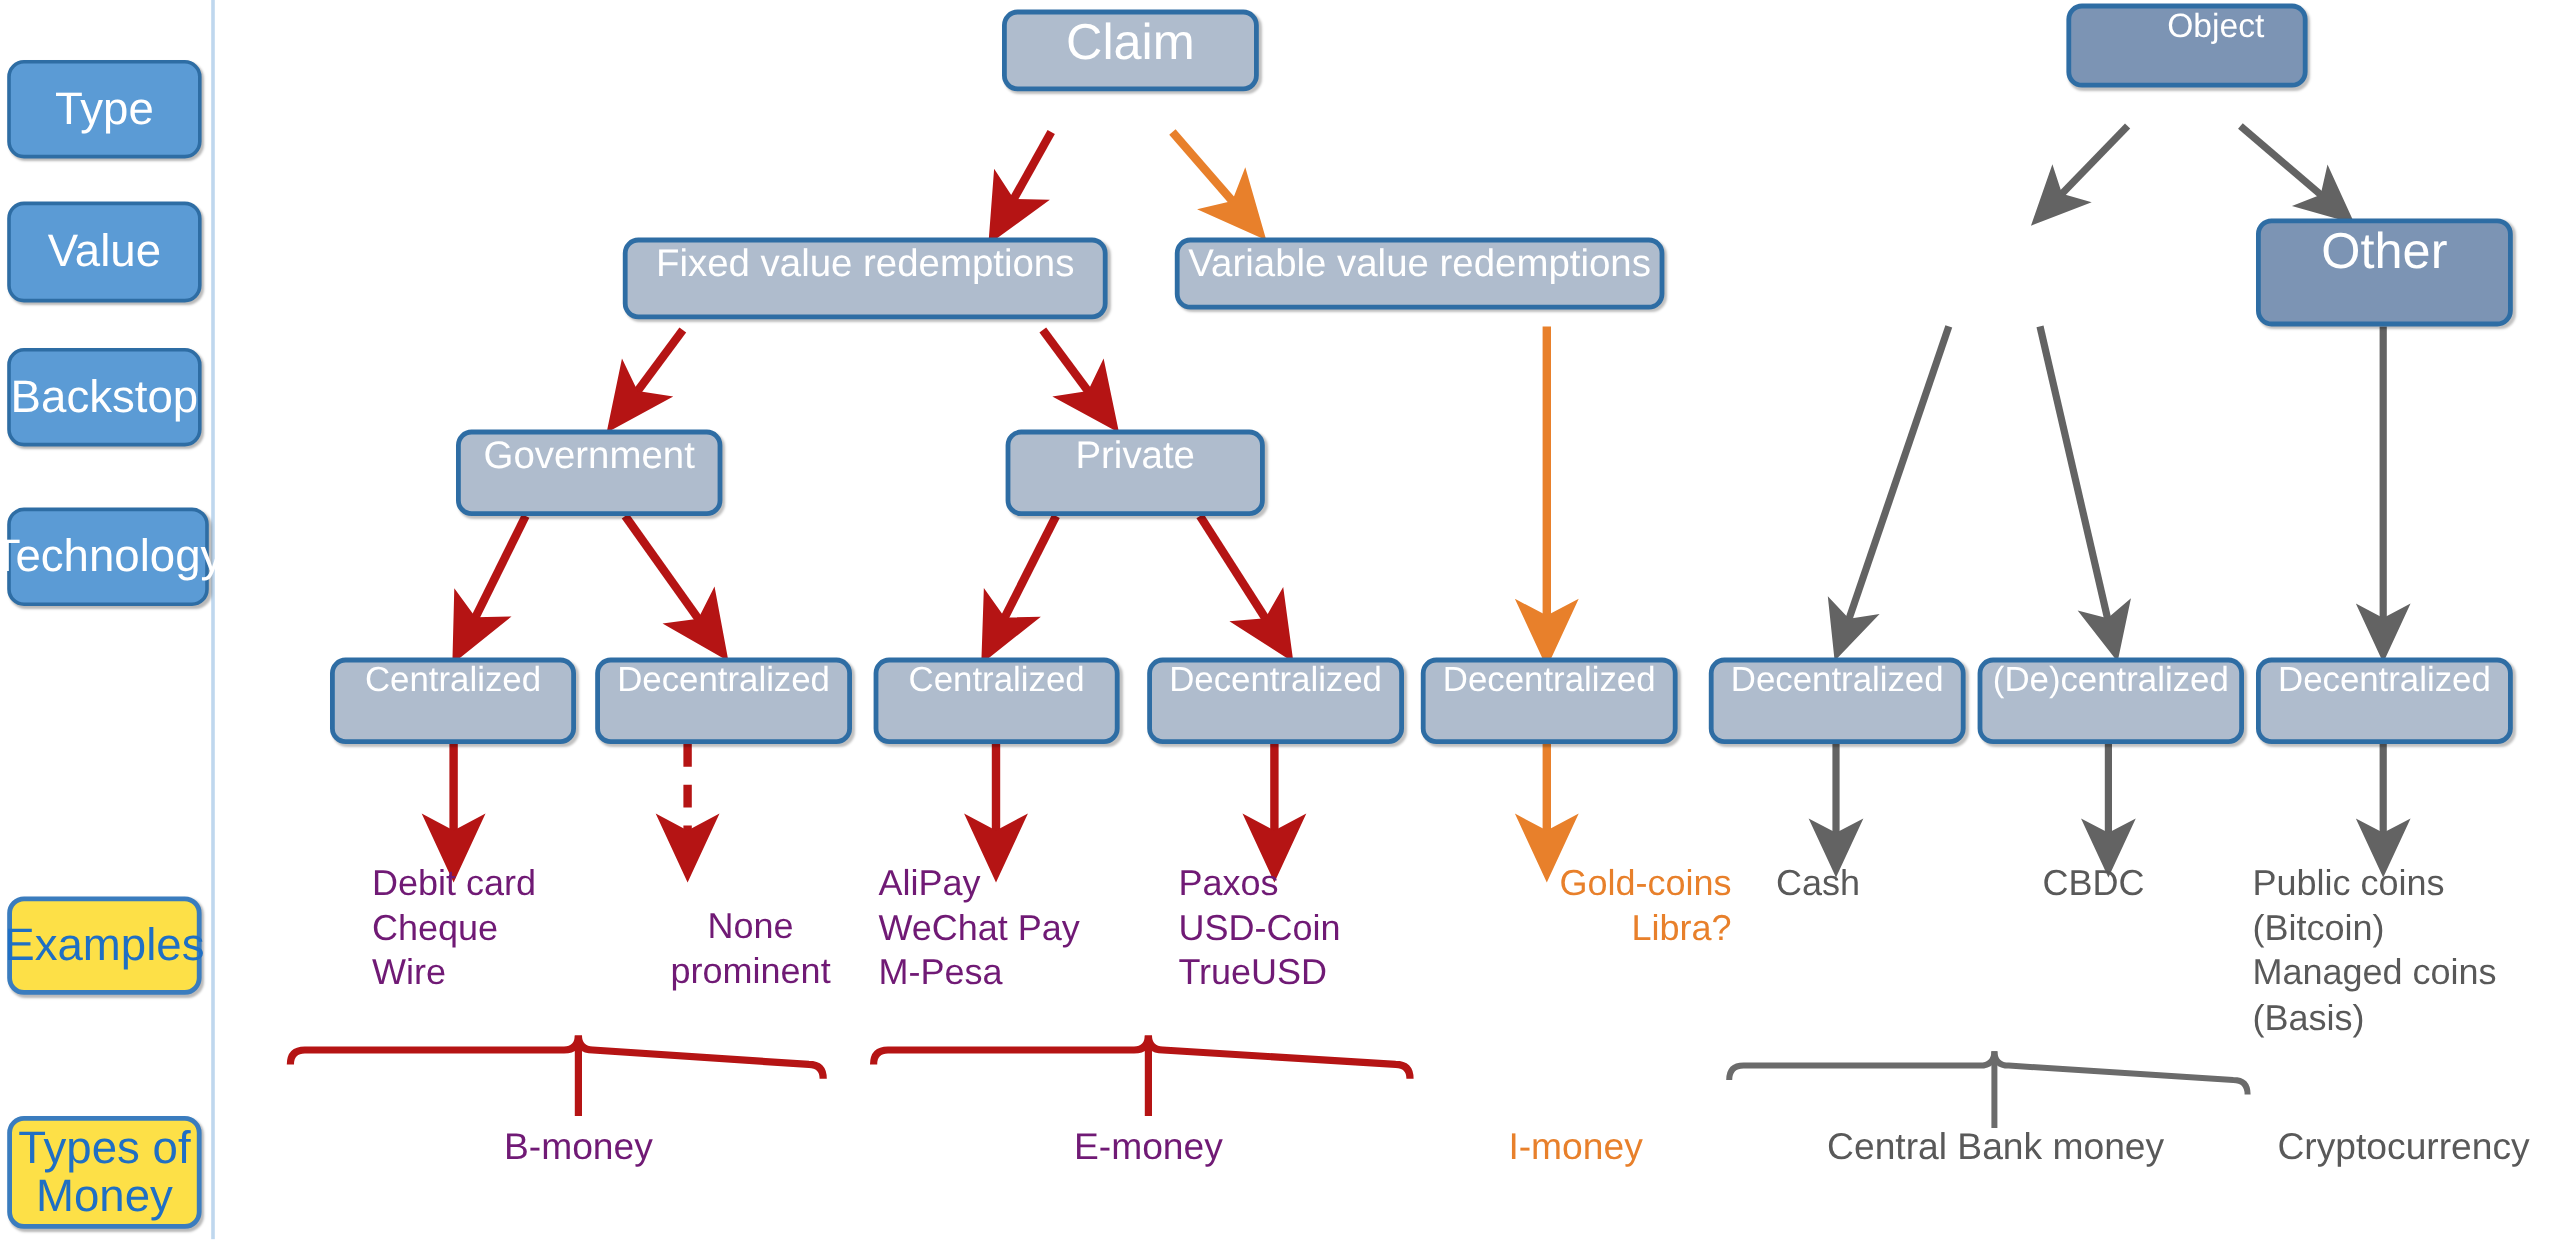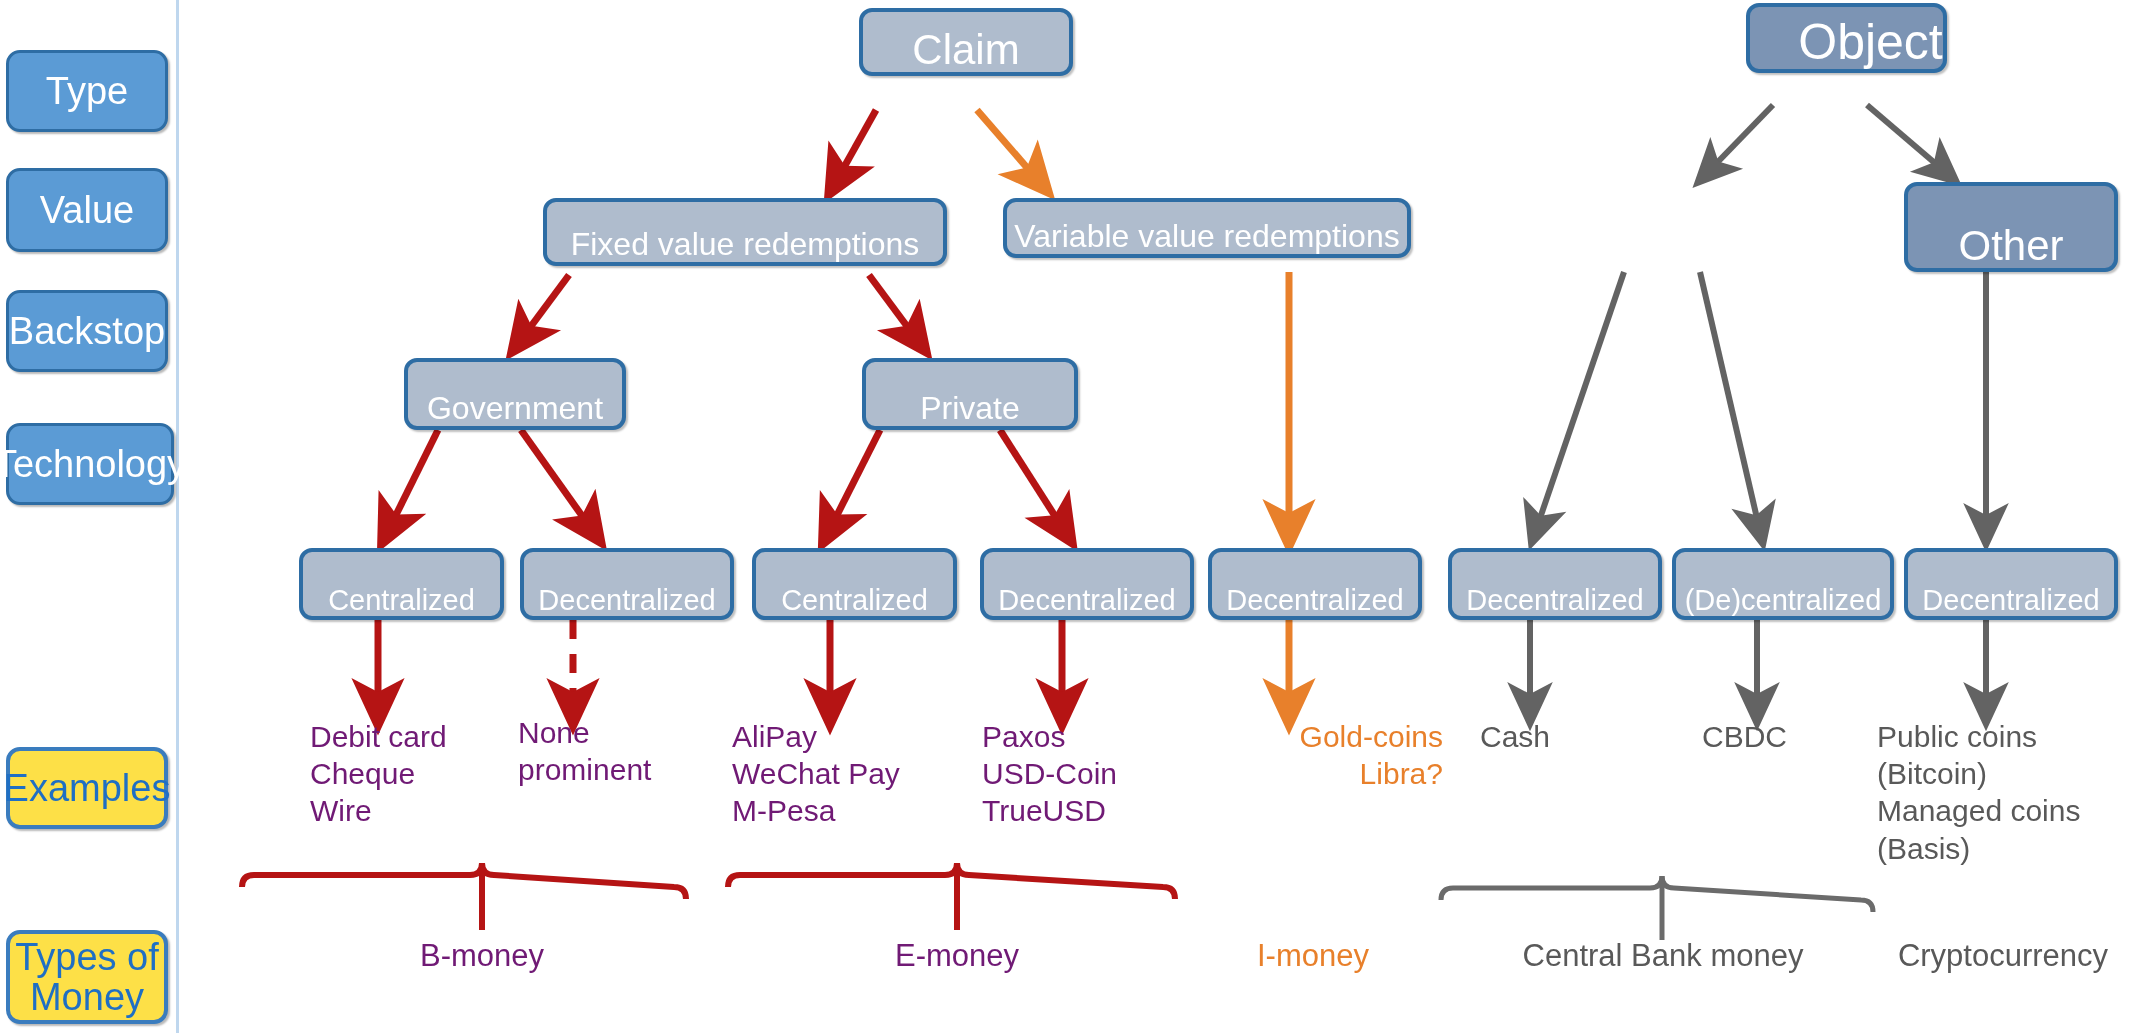--- a/index.html
+++ b/index.html
@@ -44,30 +44,29 @@
     color:#1F6FC4;
     border:4px solid #3A7CBE;
   }
 
   
   .node{
     position:absolute;
     box-sizing:border-box;
     border-radius:13px;
     display:flex;
-    align-items:flex-end;
+    align-items:flex-start;
     justify-content:center;
     text-align:center;
     line-height:1.08;
     color:#ffffff;
     border:4px solid #2E6DA4;
     background:#AFBCCD;
     box-shadow:2px 2px 2px rgba(0,0,0,.25);
     white-space:nowrap;
-    margin-left:24px;
   }
   .node.dark{ background:#7C94B4; }
   .node.wrap{ white-space:normal; }
 
   
   .textblock{
     position:absolute;
     line-height:1.24;
     white-space:pre-line;
     font-size:30px;
@@ -178,21 +177,21 @@
     <span>Examples</span>
   </div>
   <div class="rowlabel hollow" style="left:6px;top:890px;width:162px;height:94px;white-space:pre-line;">
     <span>Types of
 Money</span>
   </div>
 
   <div class="node" style="left:835px;top:8px;width:214px;height:68px;font-size:42px;">
     <span>Claim</span>
   </div>
-  <div class="node dark" style="left:1722px;top:3px;width:201px;height:70px;font-size:50px;padding-left:48px;">
+  <div class="node dark" style="left:1722px;top:3px;width:201px;height:70px;font-size:28px;padding-left:48px;">
     <span>Object</span>
   </div>
 
   <div class="node" style="left:519px;top:198px;width:404px;height:68px;font-size:32px;">
     <span>Fixed value redemptions</span>
   </div>
   <div class="node" style="left:979px;top:198px;width:408px;height:60px;font-size:32px;">
     <span>Variable value redemptions</span>
   </div>
   <div class="node dark" style="left:1880px;top:182px;width:214px;height:90px;font-size:42px;">
@@ -228,21 +227,21 @@
     <span>(De)centralized</span>
   </div>
   <div class="node" style="left:1880px;top:548px;width:214px;height:72px;font-size:29px;">
     <span>Decentralized</span>
   </div>
 
   <div class="textblock t-red" style="left:310px;top:718px;width:230px;text-align:left;">Debit card
 Cheque
 Wire</div>
 
-  <div class="textblock t-red" style="left:518px;top:714px;width:215px;text-align:left;">None
+  <div class="textblock t-red" style="left:518px;top:754px;width:215px;text-align:center;">None
 prominent</div>
 
   <div class="textblock t-red" style="left:732px;top:718px;width:250px;text-align:left;">AliPay
 WeChat Pay
 M-Pesa</div>
 
   <div class="textblock t-red" style="left:982px;top:718px;width:230px;text-align:left;">Paxos
 USD-Coin
 TrueUSD</div>
 

